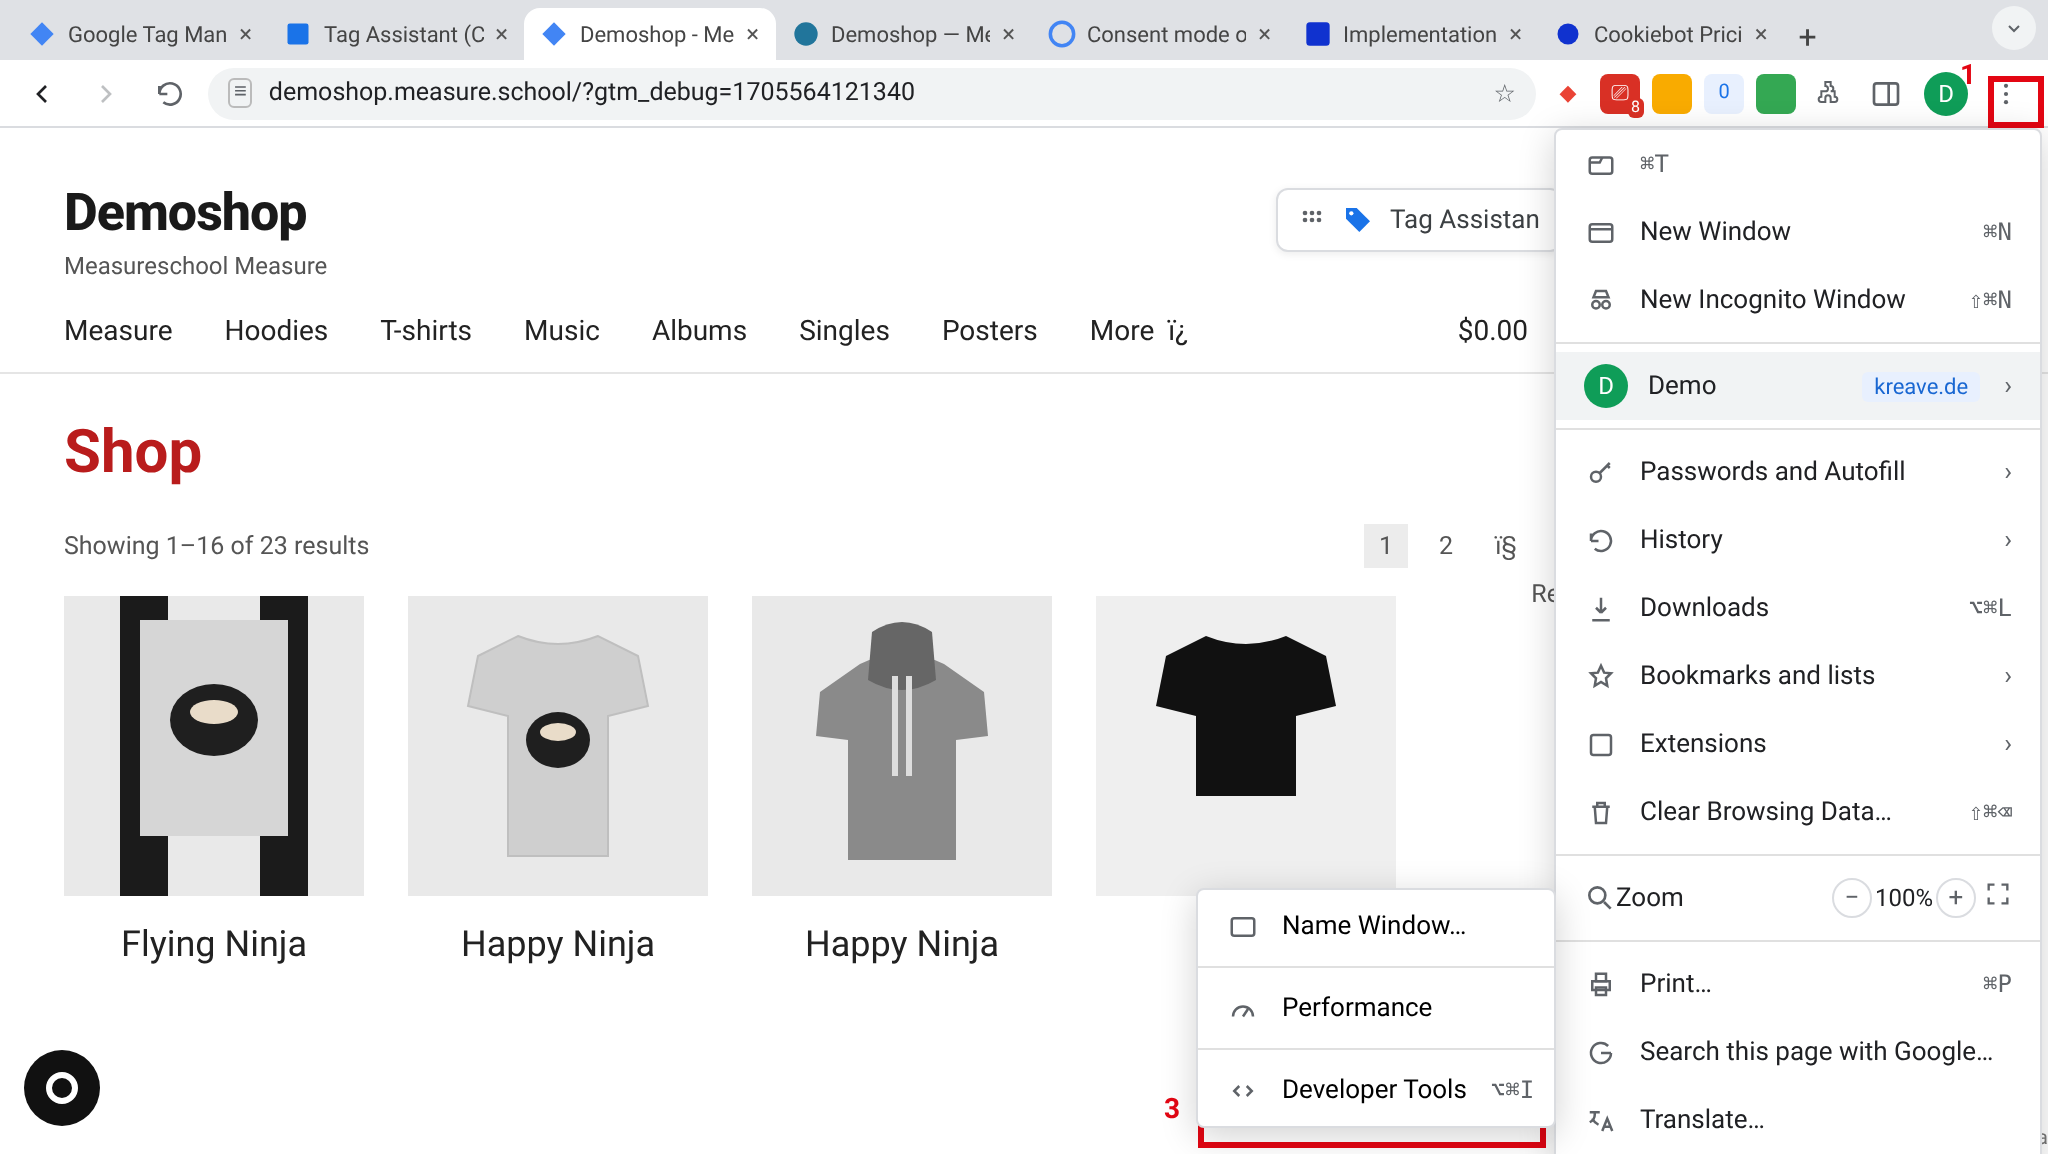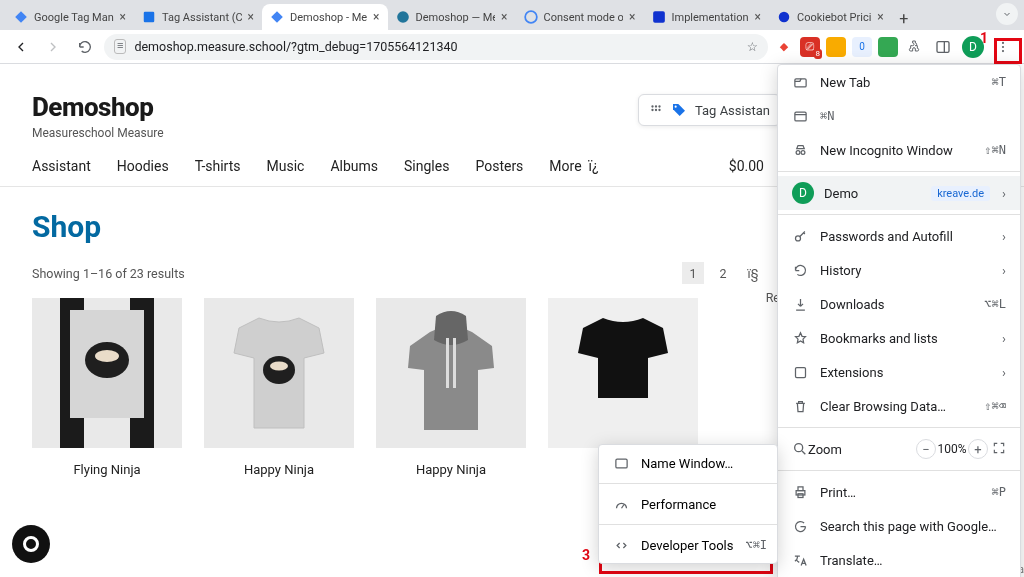--- a/index.html
+++ b/index.html
@@ -38,31 +38,31 @@
   .content{position:relative;height:calc(577px - 64px);padding:16px 0 0 0;overflow:hidden;}
   .page{padding:0 0 0 0;}
   .store-head{display:flex;align-items:flex-start;justify-content:space-between;padding:0 16px 0 0; padding-left: 32px; margin-top: 12px; padding-right:260px;}
   .brand h1{font-size:26px;font-weight:800;color:#1a1a1a;letter-spacing:-.5px;}
   .brand p{font-size:12px;color:#555;margin-top:4px;}
   .tag-assist{height:32px;background:#fff;border:1px solid #dadce0;border-radius:6px;display:flex;align-items:center;gap:8px;padding:0 10px;font-size:13px;color:#3c4043;box-shadow:0 1px 4px rgba(0,0,0,0.08); position:absolute; left:638px; top:30px;}
   .menu-row{display:flex;align-items:center;gap:26px;padding:18px 0 12px 0;border-bottom:1px solid #e5e5e5;font-size:14px;color:#222;padding-left:32px; padding-right:260px;}
   .menu-row .spacer{flex:1;}
   .menu-row .cart{display:flex;align-items:center;gap:6px;}
   .shop-area{padding:22px 0 0 0; padding-left:32px; padding-right: 260px;}
-  .shop-area h2{font-size:30px;font-weight:700;color:#0369a1;margin-bottom:18px;}
+  .shop-area h2{font-size:30px;font-weight:700;color:#b91c1c;margin-bottom:18px;}
   .controls{display:flex;align-items:center;gap:14px;font-size:12.5px;color:#555;margin-bottom:14px;}
   .controls select{font-size:12px;border:1px solid #aaa;padding:2px 6px;background:#fff;}
   .pager{margin-left:auto;display:flex;align-items:center;gap:8px;}
   .pager .pg{width:22px;height:22px;display:flex;align-items:center;justify-content:center;font-size:12.5px;}
   .pager .pg.active{background:#ececec;}
   .grid{display:flex;gap:22px;}
   .card{width:150px;text-align:center;}
   .thumb{width:150px;height:150px;background:#e9e9e9;display:flex;align-items:center;justify-content:center;position:relative;}
   .thumb svg{width:150px;height:150px;}
-  .card .name{margin-top:14px;font-size:13px;color:#222;}
+  .card .name{margin-top:14px;font-size:18px;color:#222;}
   .rec-hint{position:absolute;right:244px;top:226px;font-size:12.5px;color:#555;}
   
   .chrome-menu{position:absolute;top:64px;right:3px;width:244px;background:#fff;border:1px solid #dadce0;border-radius:4px;box-shadow:0 4px 18px rgba(0,0,0,0.18);font-size:13px;color:#202124;padding-bottom:6px;z-index:50;}
   .m-row{display:flex;align-items:center;height:34px;padding:0 14px;gap:12px;cursor:pointer;position:relative;}
   .m-sep{height:1px;background:#e0e0e0;margin:4px 0;}
   .m-row .mic{width:16px;height:16px;flex:0 0 16px;display:flex;align-items:center;justify-content:center;color:#5f6368;}
   .m-row .mic svg{width:15px;height:15px;}
   .m-row .lbl{flex:1;white-space:nowrap;}
   .m-row .sc{color:#5f6368;font-size:12px;font-family:ui-monospace,Menlo,monospace;}
   .m-row .chev{color:#5f6368;}
@@ -226,21 +226,21 @@
           <circle cx="18" cy="12" r="2" fill="#5f6368"></circle>
         </svg>
       <svg width="16" height="16" viewBox="0 0 24 24">
           <path d="M3 3h8l10 10-8 8L3 11V3z" fill="#1a73e8"></path>
           <circle cx="7" cy="7" r="1.6" fill="#fff"></circle>
         </svg>
       <span>Tag Assistan</span>
     </div>
 
     <div class="menu-row">
-      <span>Assistant</span>
+      <span>Measure</span>
       <span>Hoodies</span>
       <span>T-shirts</span>
       <span>Music</span>
       <span>Albums</span>
       <span>Singles</span>
       <span>Posters</span>
       <span><span>More</span>&nbsp;&nbsp;ï¿</span>
       <span class="spacer"></span>
       <span class="cart">
           <span>$0.00</span>
@@ -346,30 +346,30 @@
 </div>
 
 <div class="chrome-menu">
   <div class="m-row">
     <span class="mic">
         <svg viewBox="0 0 24 24">
           <rect x="3" y="6" width="18" height="13" rx="2" fill="none" stroke="#5f6368" stroke-width="2"></rect>
           <path d="M3 10h8l2-4" fill="none" stroke="#5f6368" stroke-width="2"></path>
         </svg>
       </span>
-    <span class="lbl">New Tab</span>
     <span class="sc">⌘T</span>
   </div>
   <div class="m-row">
     <span class="mic">
         <svg viewBox="0 0 24 24">
           <rect x="3" y="5" width="18" height="14" rx="2" fill="none" stroke="#5f6368" stroke-width="2"></rect>
           <line x1="3" y1="9" x2="21" y2="9" stroke="#5f6368" stroke-width="2"></line>
         </svg>
       </span>
+    <span class="lbl">New Window</span>
     <span class="sc">⌘N</span>
   </div>
   <div class="m-row">
     <span class="mic">
         <svg viewBox="0 0 24 24">
           <circle cx="8" cy="15" r="3" fill="none" stroke="#5f6368" stroke-width="2"></circle>
           <circle cx="16" cy="15" r="3" fill="none" stroke="#5f6368" stroke-width="2"></circle>
           <path d="M6 9h12l-2-5h-8z" fill="none" stroke="#5f6368" stroke-width="2"></path>
         </svg>
       </span>

